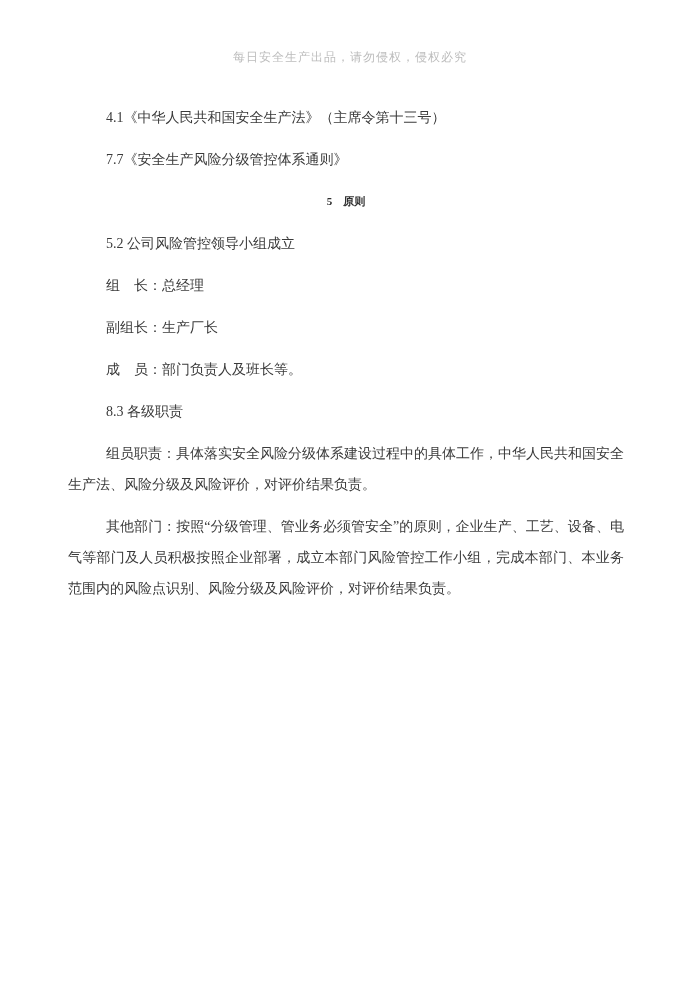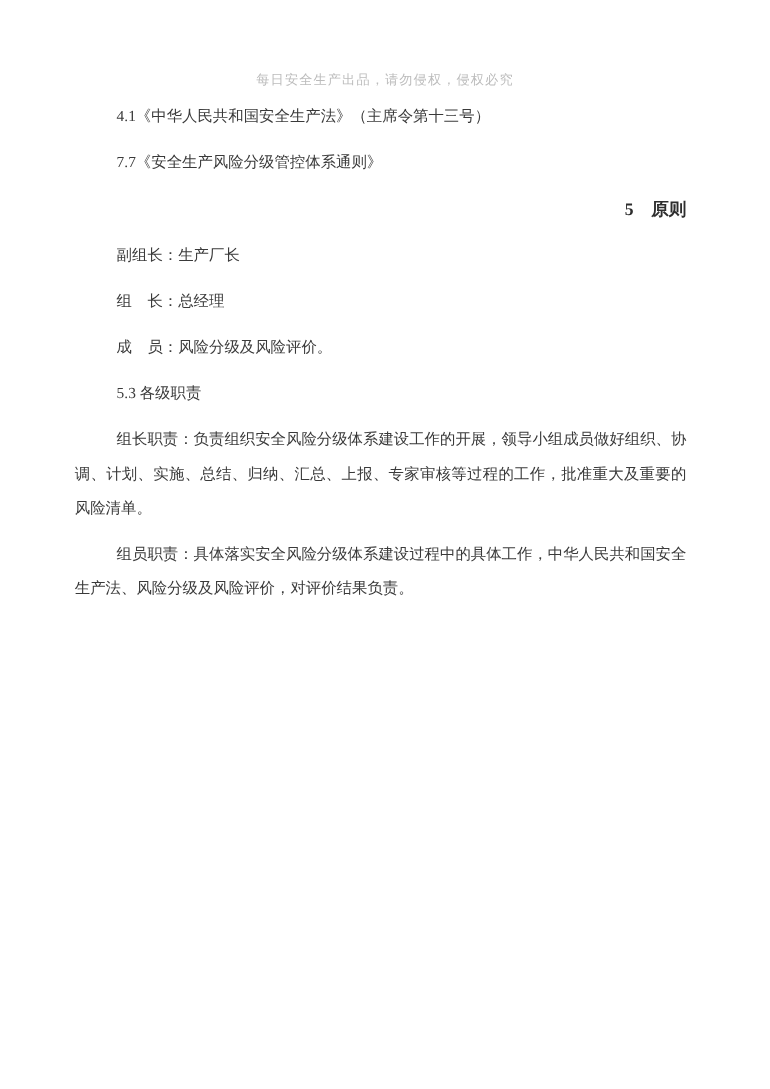--- a/index.html
+++ b/index.html
@@ -10,75 +10,76 @@
     width: 700px;
     height: 990px;
     background: #ffffff;
     position: relative;
     overflow: hidden;
     font-family: "Liberation Serif", "DejaVu Serif", serif;
     color: #3a3a3a;
   }
   .watermark {
     position: absolute;
-    top: 64px;
+    top: 49px;
     left: 0;
     width: 100%;
     text-align: center;
     font-size: 12px;
     color: #bcbcbc;
     letter-spacing: 1px;
   }
   .doc {
     position: absolute;
     left: 68px;
-    top: 91px;
+    top: 102px;
     width: 556px;
   }
   .para {
     margin: 0 0 11px 0;
     font-size: 14px;
     line-height: 31px;
     text-indent: 38px;
     text-align: justify;
     color: #3a3a3a;
   }
   .heading {
     margin: 0 0 11px 0;
-    font-size: 16px;
+    font-size: 11px;
     font-weight: 700;
     line-height: 31px;
     text-indent: 0;
-    text-align: right;
+    text-align: center;
     color: #2e2e2e;
   }
 </style>
 </head>
 <body>
 
 <div class="watermark">每日安全生产出品，请勿侵权，侵权必究</div>
 
 <article class="doc">
 
   <p class="para">4.1《中华人民共和国安全生产法》（主席令第十三号）</p>
 
   <p class="para">7.7《安全生产风险分级管控体系通则》</p>
 
 
   <h2 class="heading">5　原则</h2>
 
 
+  <p class="para">5.2 公司风险管控领导小组成立</p>
+
+  <p class="para">组　长：总经理</p>
 
   <p class="para">副组长：生产厂长</p>
 
-  <p class="para">组　长：总经理</p>
+  <p class="para">成　员：部门负责人及班长等。</p>
 
-  <p class="para">成　员：风险分级及风险评价。</p>
+  <p class="para">8.3 各级职责</p>
 
-  <p class="para">5.3 各级职责</p>
-
-  <p class="para">组长职责：负责组织安全风险分级体系建设工作的开展，领导小组成员做好组织、协调、计划、实施、总结、归纳、汇总、上报、专家审核等过程的工作，批准重大及重要的风险清单。</p>
 
 
   <p class="para">组员职责：具体落实安全风险分级体系建设过程中的具体工作，中华人民共和国安全生产法、风险分级及风险评价，对评价结果负责。</p>
 
+  <p class="para">其他部门：按照“分级管理、管业务必须管安全”的原则，企业生产、工艺、设备、电气等部门及人员积极按照企业部署，成立本部门风险管控工作小组，完成本部门、本业务范围内的风险点识别、风险分级及风险评价，对评价结果负责。</p>
 
 </article>
 
 </body></html>

